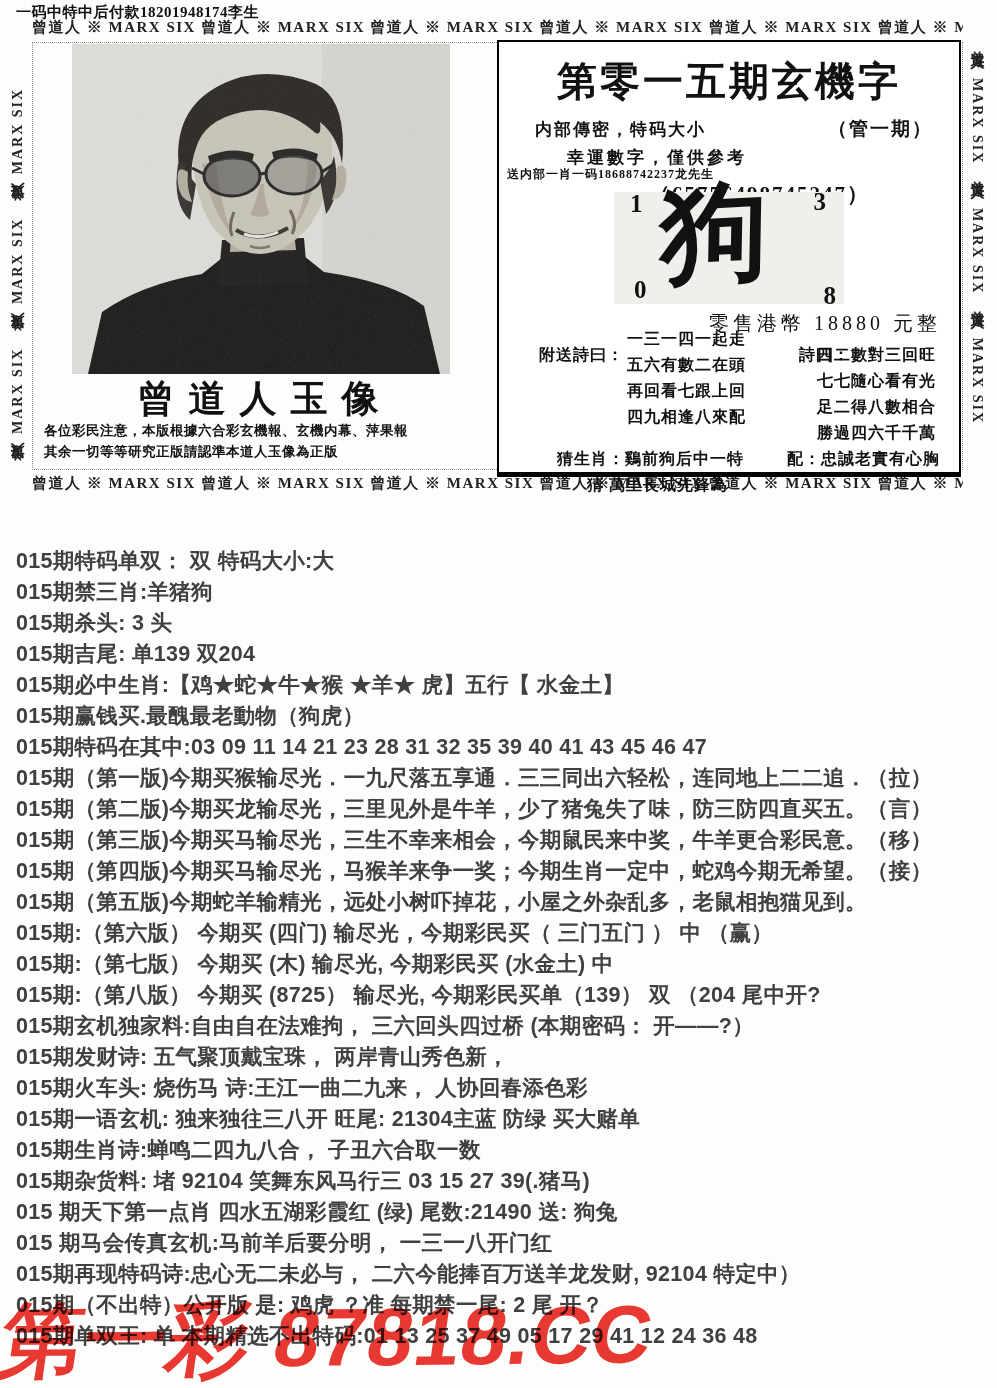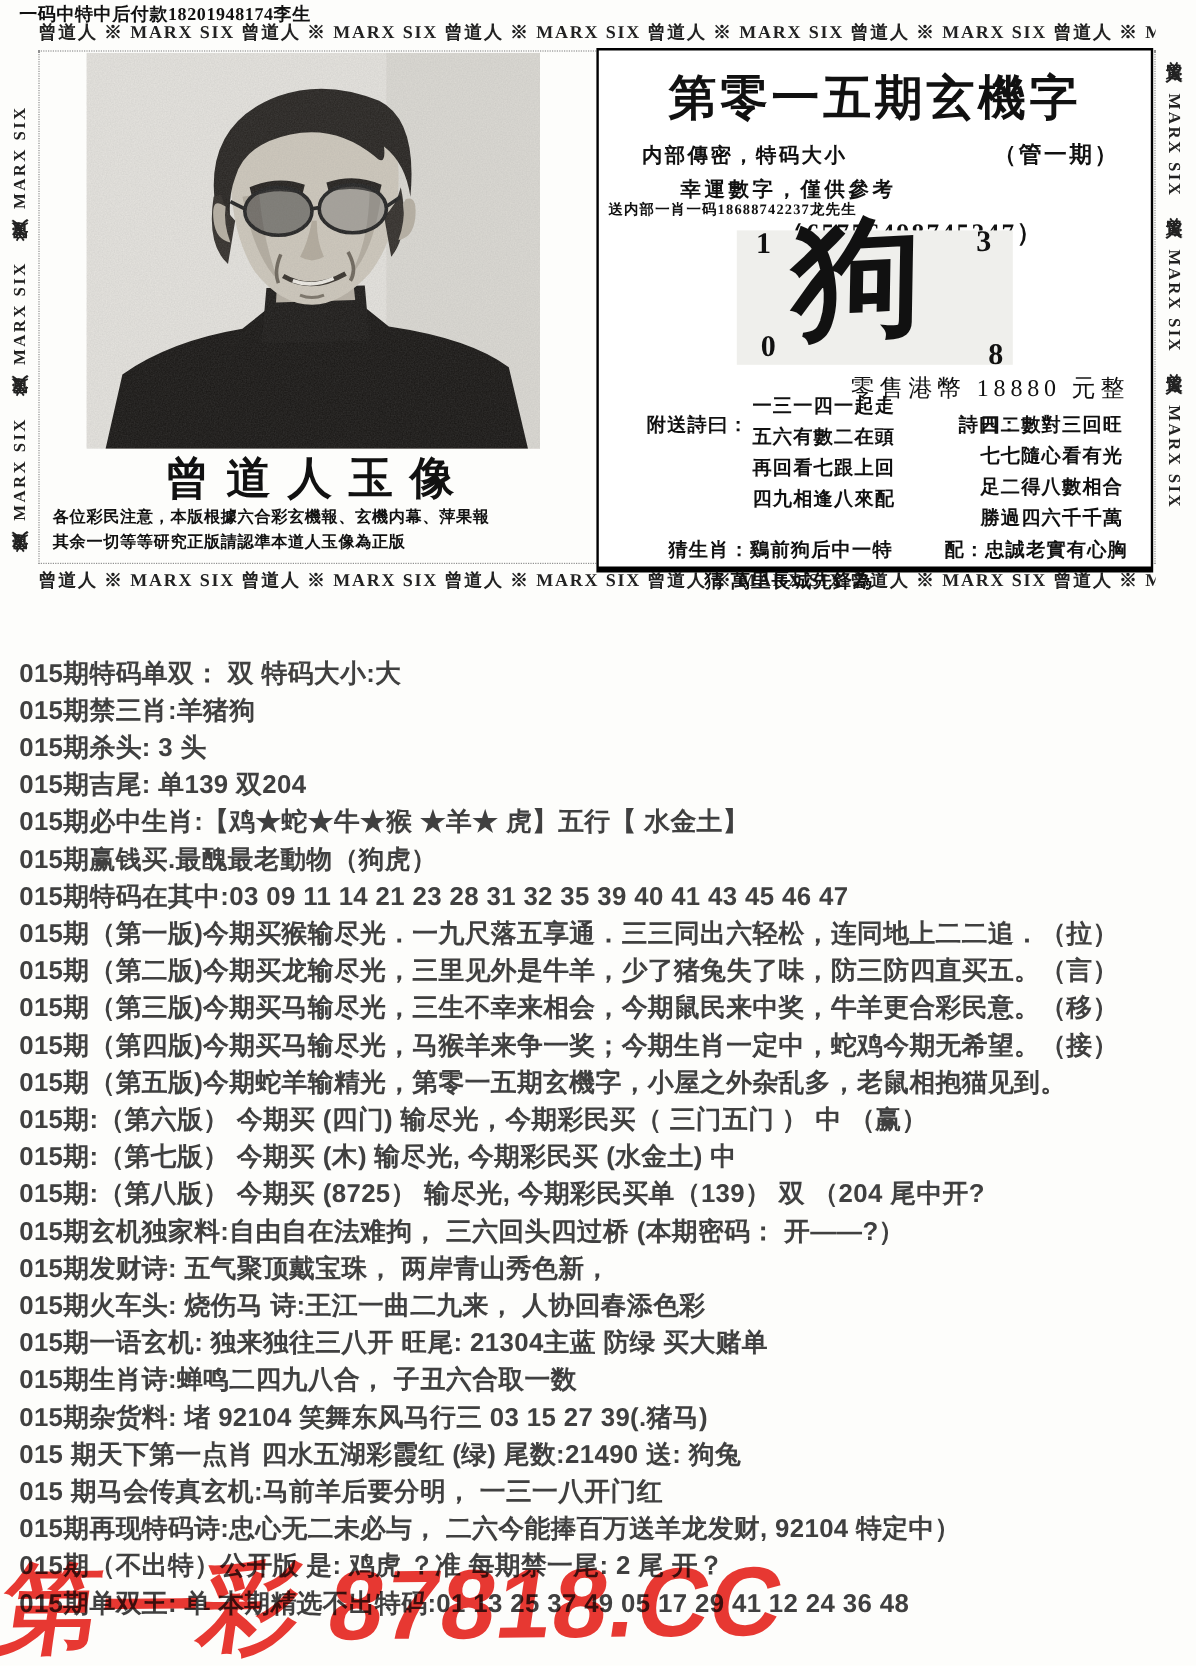--- a/index.html
+++ b/index.html
@@ -173,21 +173,21 @@
     <div class="body-line">015期禁三肖:羊猪狗</div>
     <div class="body-line">015期杀头: 3 头</div>
     <div class="body-line">015期吉尾: 单139  双204</div>
     <div class="body-line">015期必中生肖:【鸡★蛇★牛★猴 ★羊★ 虎】五行【 水金土】</div>
     <div class="body-line">015期赢钱买.最醜最老動物（狗虎）</div>
     <div class="body-line">015期特码在其中:03 09 11 14 21 23 28 31 32 35 39 40 41 43 45 46 47</div>
     <div class="body-line">015期（第一版)今期买猴输尽光．一九尺落五享通．三三同出六轻松，连同地上二二追．（拉）</div>
     <div class="body-line">015期（第二版)今期买龙输尽光，三里见外是牛羊，少了猪兔失了味，防三防四直买五。（言）</div>
     <div class="body-line">015期（第三版)今期买马输尽光，三生不幸来相会，今期鼠民来中奖，牛羊更合彩民意。（移）</div>
     <div class="body-line">015期（第四版)今期买马输尽光，马猴羊来争一奖；今期生肖一定中，蛇鸡今期无希望。（接）</div>
-    <div class="body-line">015期（第五版)今期蛇羊输精光，第零一五期玄機字，小屋之外杂乱多，老鼠相抱猫见到。</div>
+    <div class="body-line">015期（第五版)今期蛇羊输精光，远处小树吓掉花，小屋之外杂乱多，老鼠相抱猫见到。</div>
     <div class="body-line">015期:（第六版） 今期买 (四门) 输尽光，今期彩民买（ 三门五门 ） 中 （赢）</div>
     <div class="body-line">015期:（第七版） 今期买 (木) 输尽光, 今期彩民买 (水金土) 中</div>
     <div class="body-line">015期:（第八版） 今期买 (8725） 输尽光, 今期彩民买单（139）  双 （204  尾中开?</div>
     <div class="body-line">015期玄机独家料:自由自在法难拘，  三六回头四过桥 (本期密码：            开——?）</div>
     <div class="body-line">015期发财诗: 五气聚顶戴宝珠，  两岸青山秀色新，</div>
     <div class="body-line">015期火车头: 烧伤马   诗:王江一曲二九来，  人协回春添色彩</div>
     <div class="body-line">015期一语玄机: 独来独往三八开   旺尾: 21304主蓝  防绿 买大赌单</div>
     <div class="body-line">015期生肖诗:蝉鸣二四九八合，  子丑六合取一数</div>
     <div class="body-line">015期杂货料: 堵   92104   笑舞东风马行三    03 15  27  39(.猪马)</div>
     <div class="body-line">015 期天下第一点肖 四水五湖彩霞红      (绿)  尾数:21490   送: 狗兔</div>

